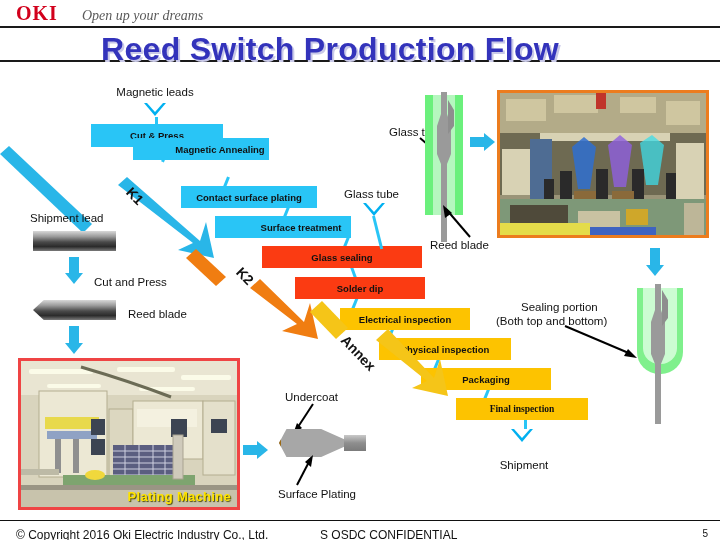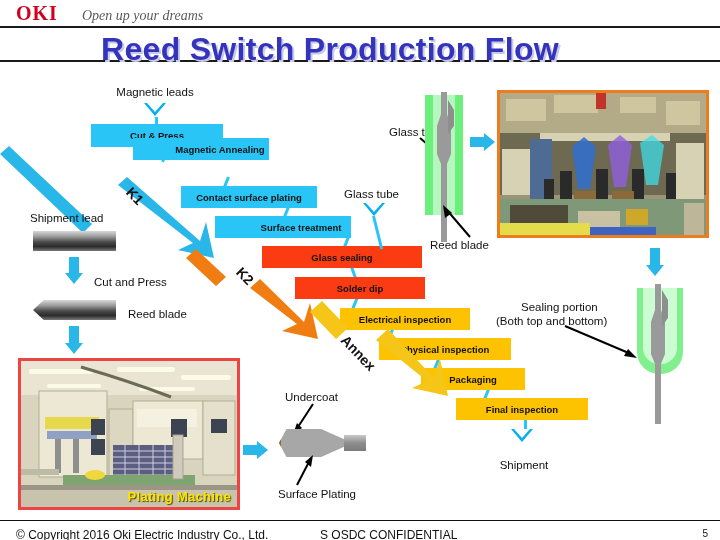--- a/index.html
+++ b/index.html
@@ -217,24 +217,24 @@
 </div>
 <div class="flowbox red" style="left:295px; top:277px; width:130px; height:22px;">
   <span>Solder dip</span>
 </div>
 <div class="flowbox gold" style="left:340px; top:308px; width:130px; height:22px;">
   <span>Electrical inspection</span>
 </div>
 <div class="flowbox gold" style="left:379px; top:338px; width:132px; height:22px;">
   <span>Physical inspection</span>
 </div>
-<div class="flowbox gold" style="left:421px; top:368px; width:104px; height:22px;">
+<div class="flowbox gold" style="left:421px; top:368px; width:130px; height:22px;">
   <span>Packaging</span>
 </div>
-<div class="flowbox gold" style="left:456px; top:398px; width:132px; height:22px;">
+<div class="flowbox gold" style="left:456px; top:398px; width:132px; height:22px;font-family:Liberation Serif, serif;">
   <span>Final inspection</span>
 </div>
 
 <div class="hollow-tri" style="left:511px; top:429px;"></div>
 <div class="lbl c" style="left:472px; top:458px; width:104px;">Shipment</div>
 
 <svg style="position:absolute; left:0; top:146px; width:270px; height:110px;">
   <g fill="#29b6e8">
     <polygon points="0,8 9,0 92,78 83,87"></polygon>
     <polygon points="118,39 127,31 200,95 206,76 214,112 178,104 193,97"></polygon>

